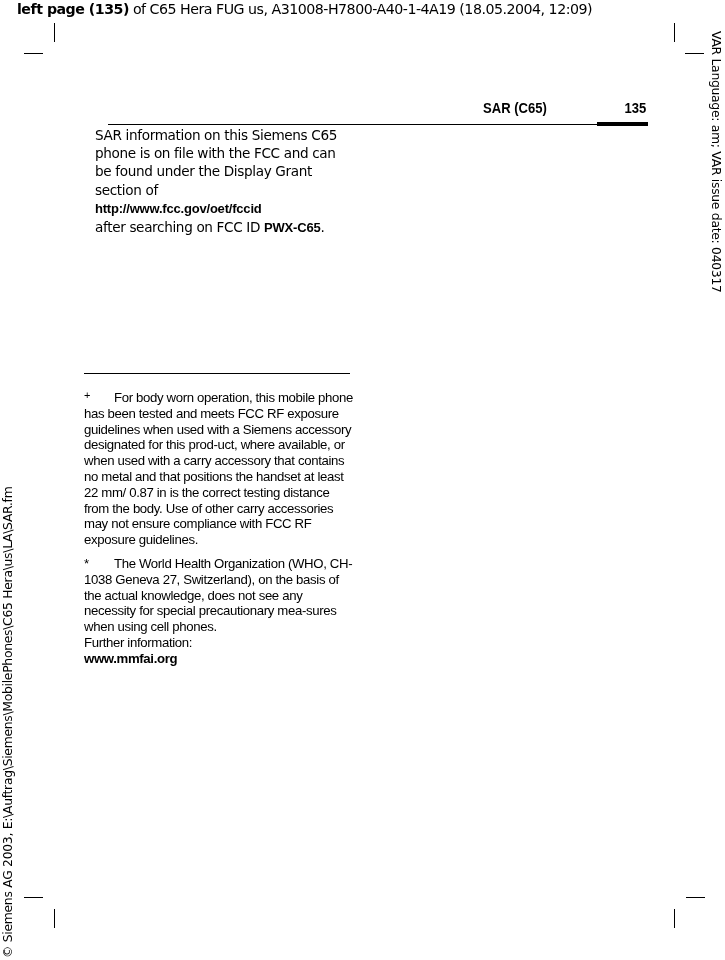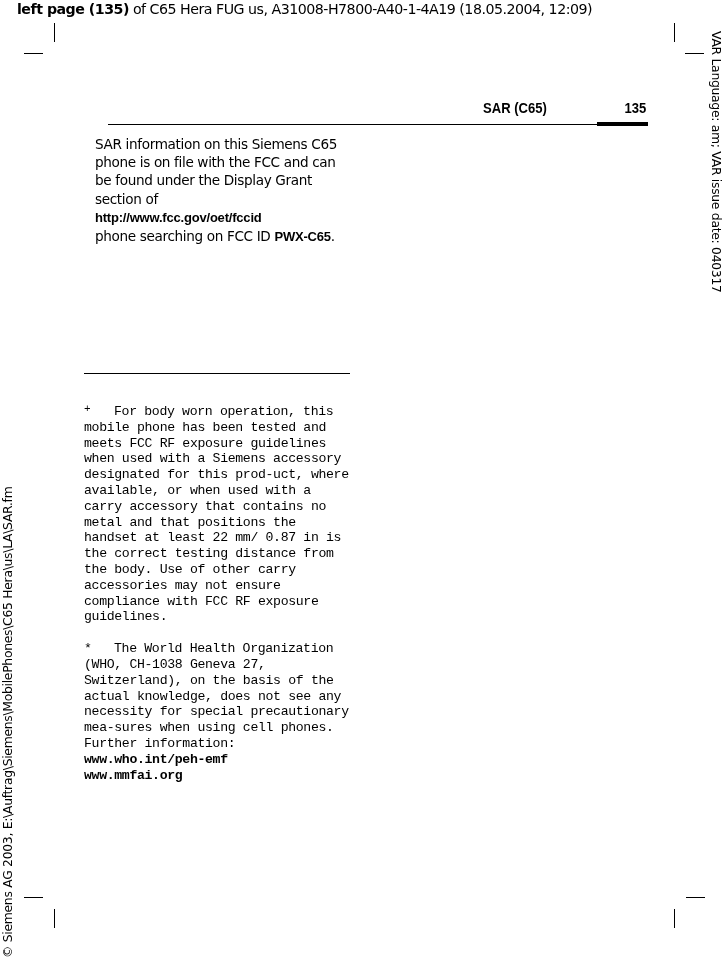--- a/index.html
+++ b/index.html
@@ -36,28 +36,28 @@
   .header .pageno {
     position: absolute; right: 2px; top: 0; font-weight: bold; font-size: 14.5px; line-height: 18px;
     transform: scaleX(0.9); transform-origin: right;
   }
   .header .rule { position: absolute; left: 0; right: 0; top: 25px; height: 1px; background: #000; }
   .header .rule-thick { position: absolute; left: 489px; right: 0; top: 23px; height: 4px; background: #000; }
   .body {
     position: absolute; left: 95px; top: 122px; width: 260px;
     font-family: "DejaVu Sans", sans-serif; font-size: 13.6px; line-height: 18.2px; letter-spacing: -0.35px;
   }
-  .body p { margin: 13px 0 6px 0; }
+  .body p { margin: 4px 0 6px 0; }
   .body .bold { font-family: "Liberation Sans", sans-serif; font-weight: bold; font-size: 13px; letter-spacing: -0.2px; }
   .fn-rule { position: absolute; left: 84px; top: 373px; width: 266px; height: 1px; background: #000; }
   .footnotes {
     position: absolute; left: 84px; top: 386px; width: 270px;
     font-family: "Liberation Sans", sans-serif; font-size: 13.2px; line-height: 15.8px; letter-spacing: -0.35px;
   }
-  .fn { margin: 16px 0 8px 0; font-family: Liberation Mono, monospace; }
+  .fn { margin: 2px 0 8px 0; }
   .fn .marker { display: inline-block; width: 30px; }
   .fn .marker.sup { vertical-align: 3px; font-size: 11px; }
   .fn b { font-weight: bold; }
   .fn .link { display: block; font-weight: bold; }
 </style>
 </head>
 <body>
 
 <div class="topline"><b>left page (135)</b><span> of C65 Hera FUG us, A31008-H7800-A40-1-4A19 (18.05.2004, 12:09)</span></div>
 
@@ -77,29 +77,28 @@
   <span class="title">SAR (C65)</span>
   <span class="pageno">135</span>
   <div class="rule"></div>
   <div class="rule-thick"></div>
 </div>
 
 <div class="body">
   <p>
     <span>SAR information on this Siemens C65 phone is on file with the FCC and can be found under the Display Grant section of</span><br>
     <span class="bold">http://www.fcc.gov/oet/fccid</span><br>
-    <span>phone searching on FCC ID </span><span class="bold">PWX-C65</span><span>.</span>
+    <span>after searching on FCC ID </span><span class="bold">PWX-C65</span><span>.</span>
   </p>
 </div>
 
 <div class="fn-rule"></div>
 
 <div class="footnotes">
   <div class="fn">
     <span class="marker sup">+</span><span>For body worn operation, this mobile phone has been tested and meets FCC RF exposure guidelines when used with a Siemens accessory designated for this prod-uct, where available, or when used with a carry accessory that contains no metal and that positions the handset at least 22 mm/ 0.87 in is the correct testing distance from the body. Use of other carry accessories may not ensure compliance with FCC RF exposure guidelines.</span>
   </div>
   <div class="fn">
     <span class="marker">*</span><span>The World Health Organization (WHO, CH-1038 Geneva 27, Switzerland), on the basis of the actual knowledge, does not see any necessity for special precautionary mea-sures when using cell phones.</span><br>
     <span>Further information:</span>
-    <span class="link">www.who.int/peh-emf</span>
     <span class="link">www.mmfai.org</span>
   </div>
 </div>
 
 </body></html>

